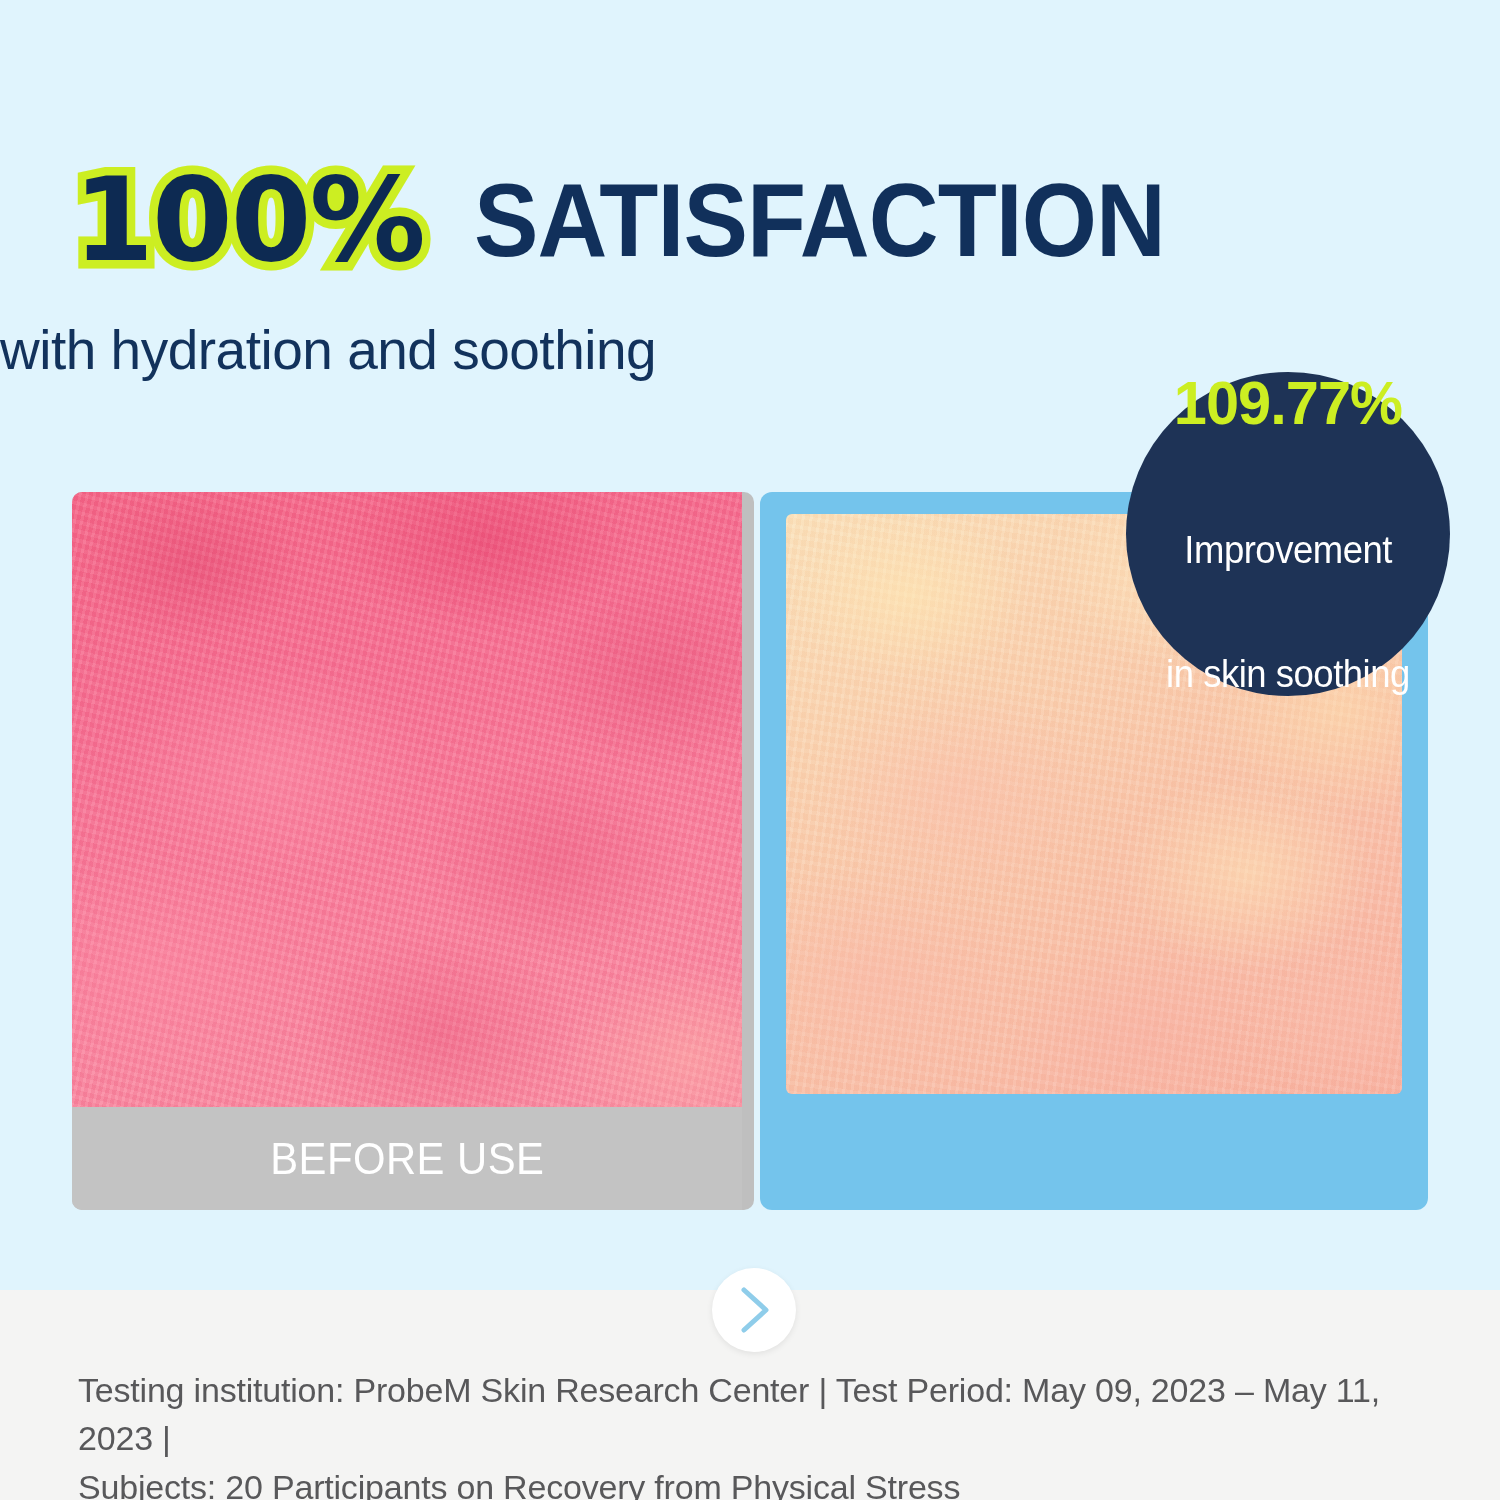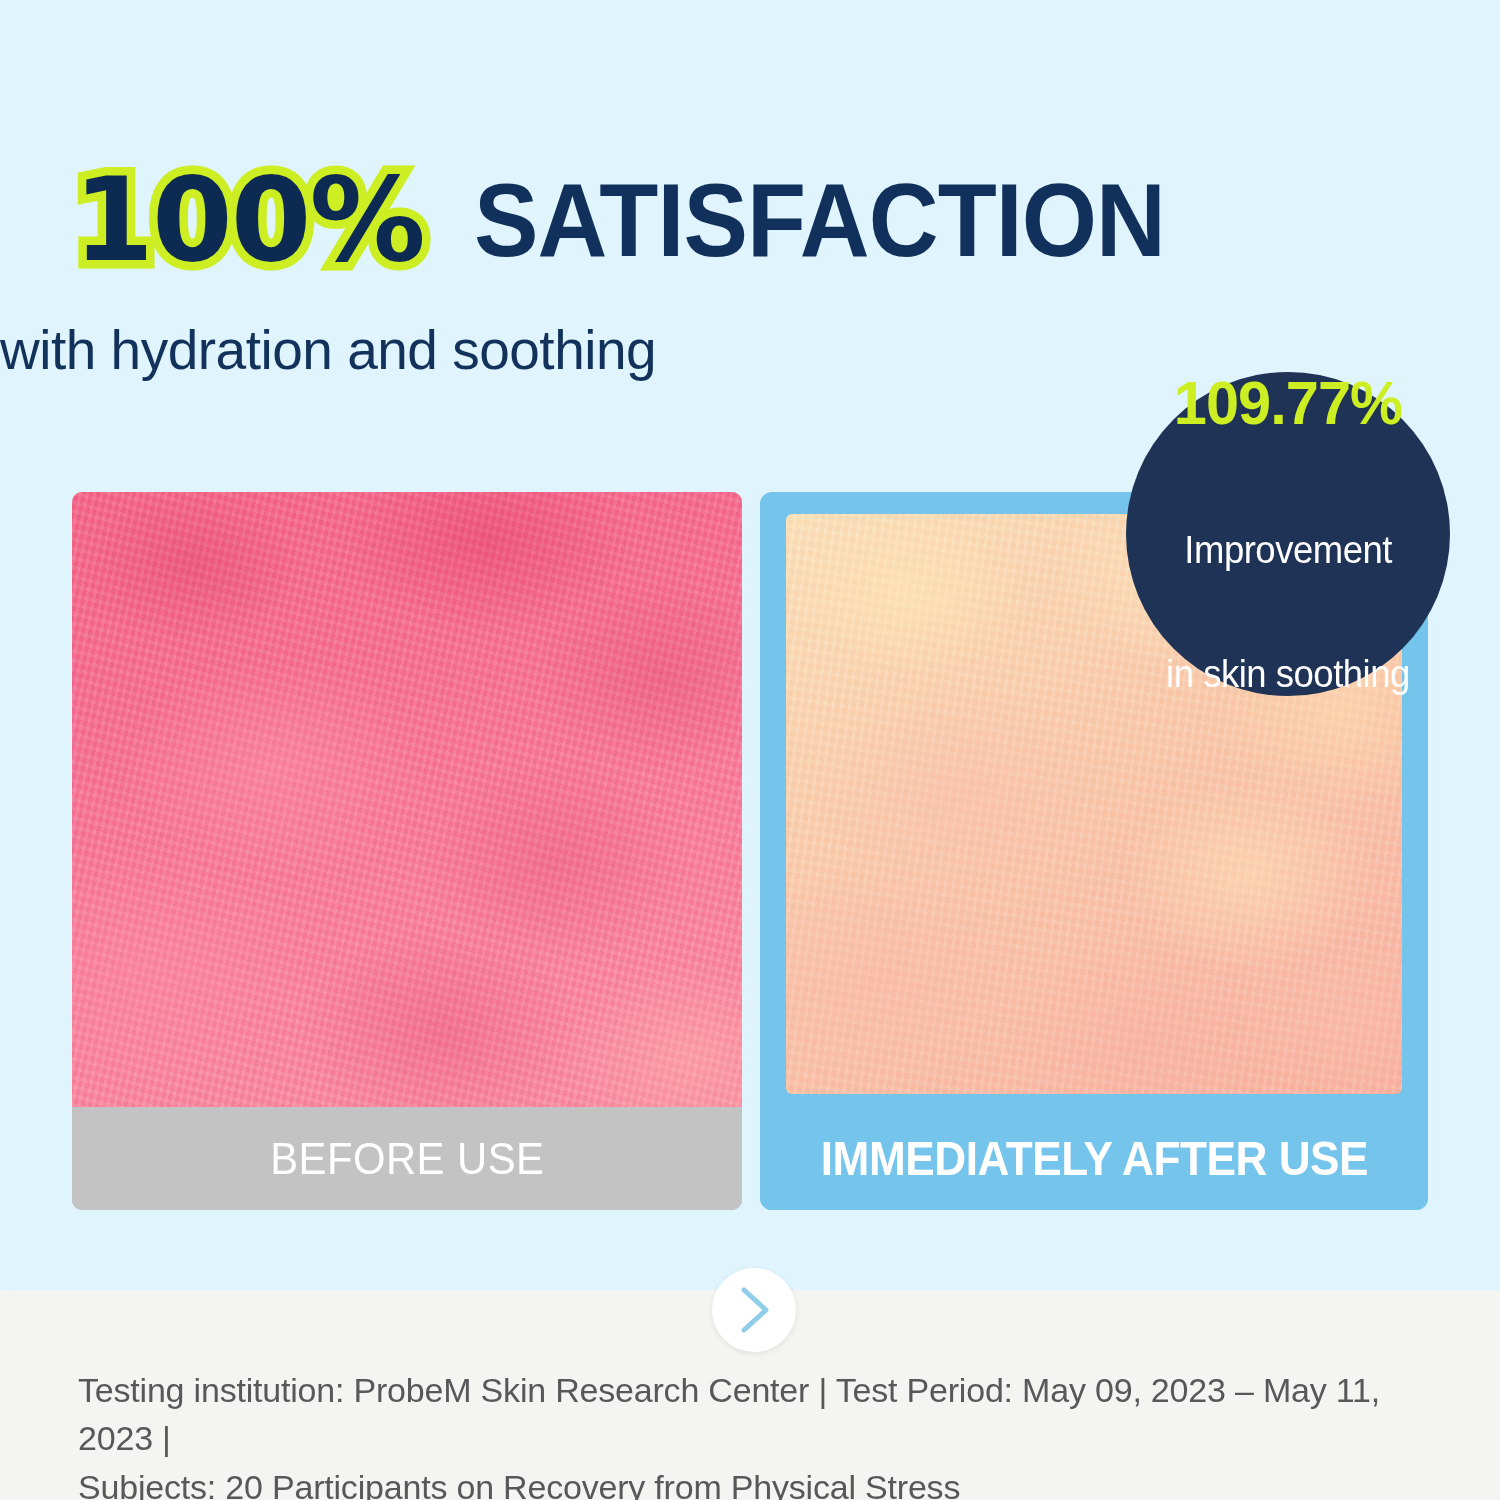--- a/index.html
+++ b/index.html
@@ -57,20 +57,21 @@
   
   #compare{
     position:absolute;left:0;top:492px;width:1500px;height:718px;
   }
 
   
   #card-before{
     position:absolute;left:72px;top:0;width:670px;height:718px;
     border-radius:10px;overflow:hidden;
     background:#BFBFBF;
+    padding-left:12px;
   }
   #img-before{
     position:absolute;left:0;top:0;width:670px;height:615px;
     background:
       radial-gradient(ellipse 160px 110px at 18% 12%, rgba(214,52,95,.28), rgba(0,0,0,0) 70%),
       radial-gradient(ellipse 210px 130px at 62% 8%,  rgba(222,44,92,.32), rgba(0,0,0,0) 70%),
       radial-gradient(ellipse 180px 140px at 88% 30%, rgba(214,52,95,.22), rgba(0,0,0,0) 70%),
       radial-gradient(ellipse 220px 160px at 30% 45%, rgba(255,160,180,.35), rgba(0,0,0,0) 70%),
       radial-gradient(ellipse 190px 150px at 72% 60%, rgba(220,60,100,.22), rgba(0,0,0,0) 70%),
       radial-gradient(ellipse 240px 180px at 12% 78%, rgba(255,150,170,.32), rgba(0,0,0,0) 70%),
@@ -193,23 +194,20 @@
     </div>
 
     <div id="arrow-circle">
       <svg width="40" height="52" viewBox="0 0 40 52" aria-hidden="true">
         <polyline points="10,6 32,26 10,46" fill="none" stroke="#8FCDEA" stroke-width="5" stroke-linecap="round" stroke-linejoin="round"></polyline>
       </svg>
     </div>
 
     <div id="card-after">
       <div id="img-after"></div>
-      <div id="label-after">
-        <span>IMMEDIATELY AFTER USE</span>
-      </div>
     </div>
 
   </div>
 
   <div id="badge">
     <div id="badge-value">109.77%</div>
     <div id="badge-line1">Improvement</div>
     <div id="badge-line2">in skin soothing</div>
   </div>
 

